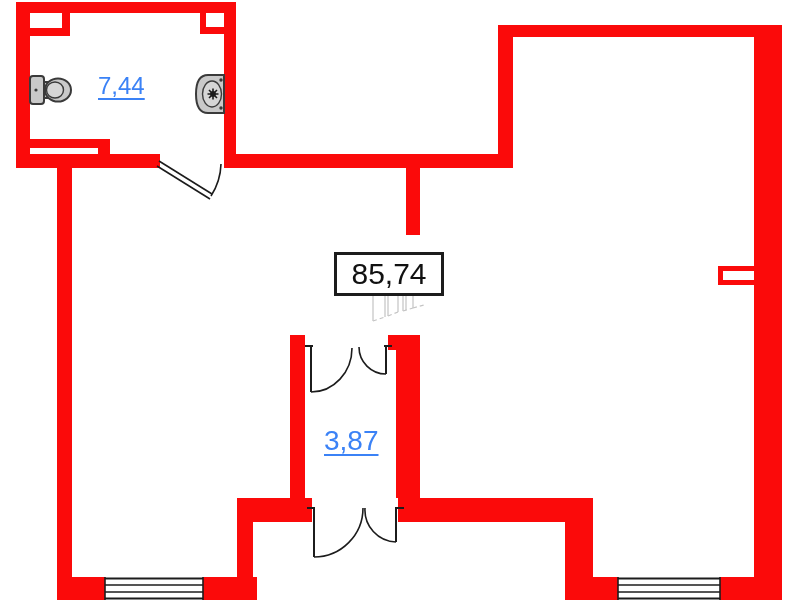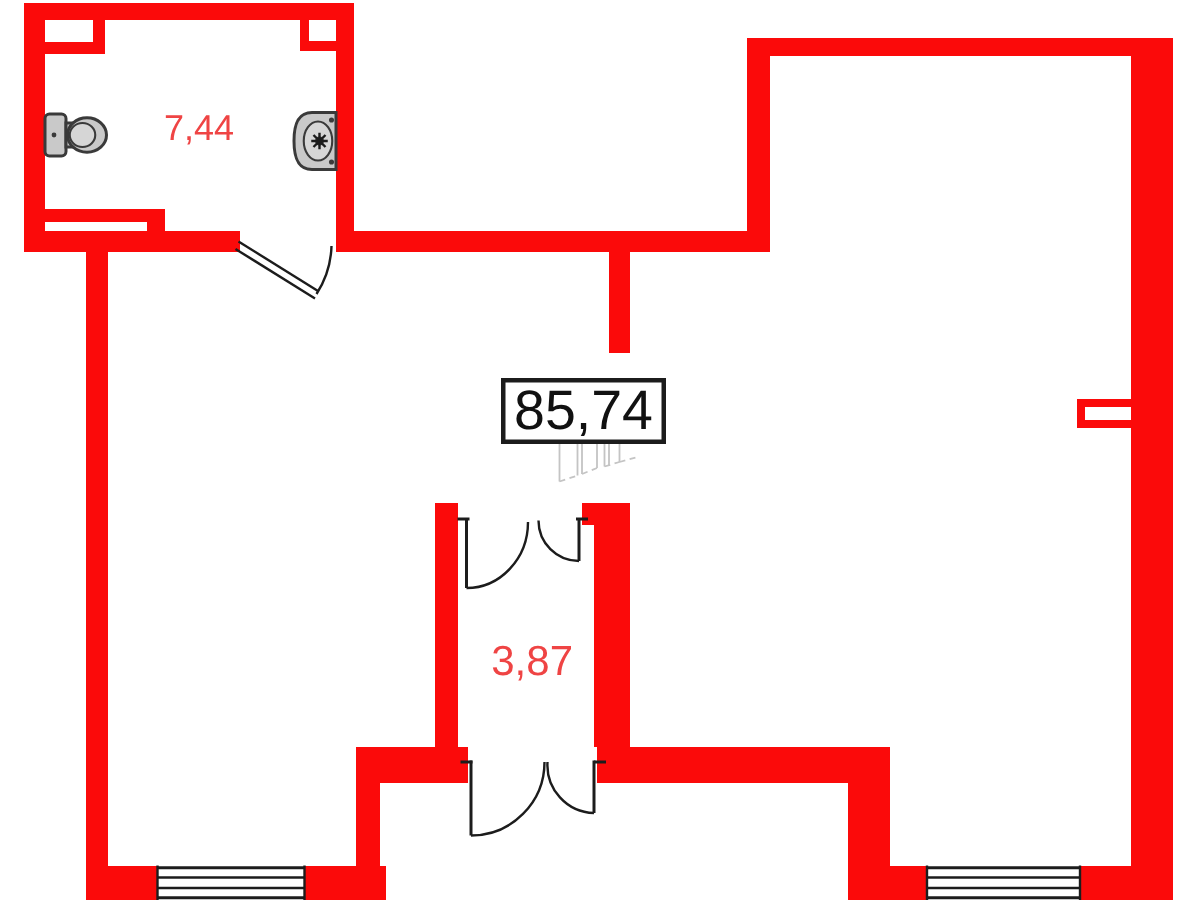--- a/index.html
+++ b/index.html
@@ -7,29 +7,29 @@
          font-family:"Liberation Sans", sans-serif;}
   #plan-svg{position:absolute;left:0;top:0;}
   .wall{fill:var(--wall,#fb0a0a);shape-rendering:crispEdges;}
   .white{fill:#ffffff;shape-rendering:crispEdges;}
   .blk{stroke:var(--line,#1c1c1c);stroke-width:2;fill:none;}
   .blk-thin{stroke:var(--line,#1c1c1c);stroke-width:1.6;fill:none;}
   .faint{stroke:#c4c4c4;stroke-width:1.2;fill:none;}
   .fix{fill:var(--fixture_fill,#c9c9c9);stroke:var(--outline,#3a3a3a);stroke-width:2;}
   .fix-in{fill:var(--fixture_inner,#d6d6d6);stroke:var(--outline,#3a3a3a);stroke-width:1.4;}
   .fix-dark{fill:var(--outline,#3a3a3a);stroke:none;}
-  .area-label{position:absolute;color:#ef4444;text-align:right;
-              text-decoration-thickness:2px;text-underline-offset:4px;
+  .area-label{position:absolute;color:#3b82f6;text-align:left;
+              text-decoration:underline;text-decoration-thickness:2px;text-underline-offset:4px;
               white-space:nowrap;}
   .lbl-bath{left:98px;top:72px;width:58px;font-size:24px;}
   .lbl-main{left:562px;top:233px;width:86px;font-size:26px;}
   .lbl-hall{left:324px;top:425px;width:58px;font-size:28px;}
   .total-box{position:absolute;left:334px;top:252px;width:104px;height:38px;
              background:#fff;border:3px solid #1c1c1c;color:#111;
-             font-size:37px;line-height:38px;text-align:center;}
+             font-size:30px;line-height:38px;text-align:center;}
 </style>
 </head>
 <body>
 
 <div id="stage">
 
   <svg id="plan-svg" width="800" height="600" viewBox="0 0 800 600">
 
     <g>
 

